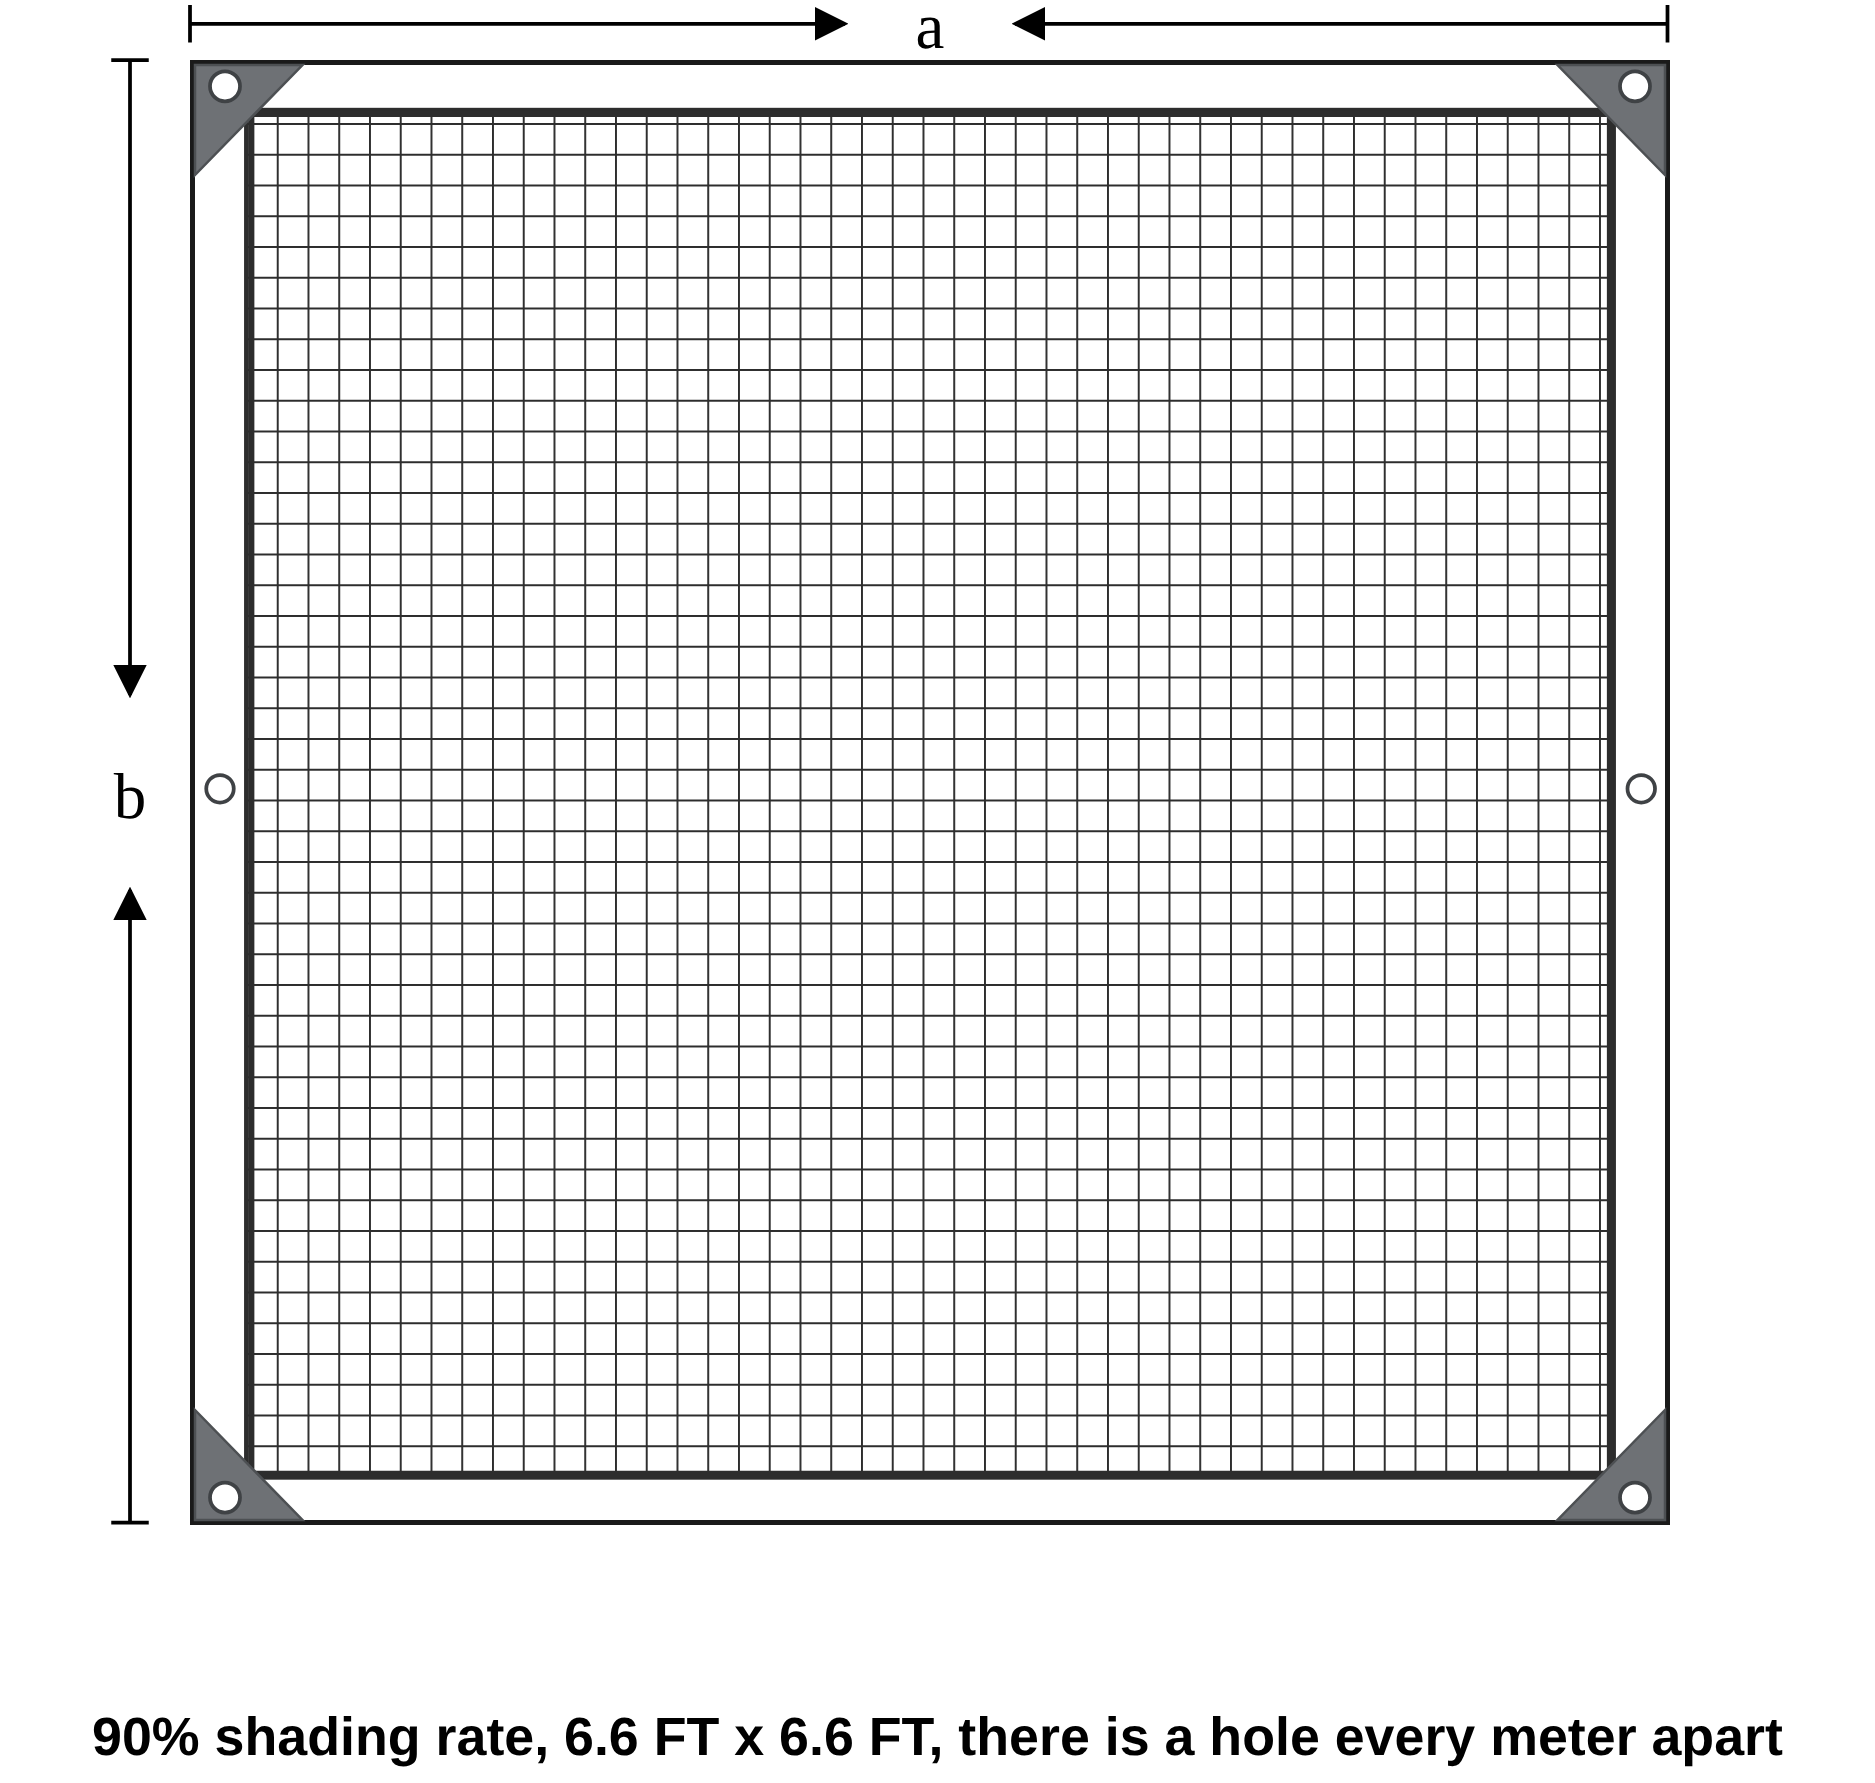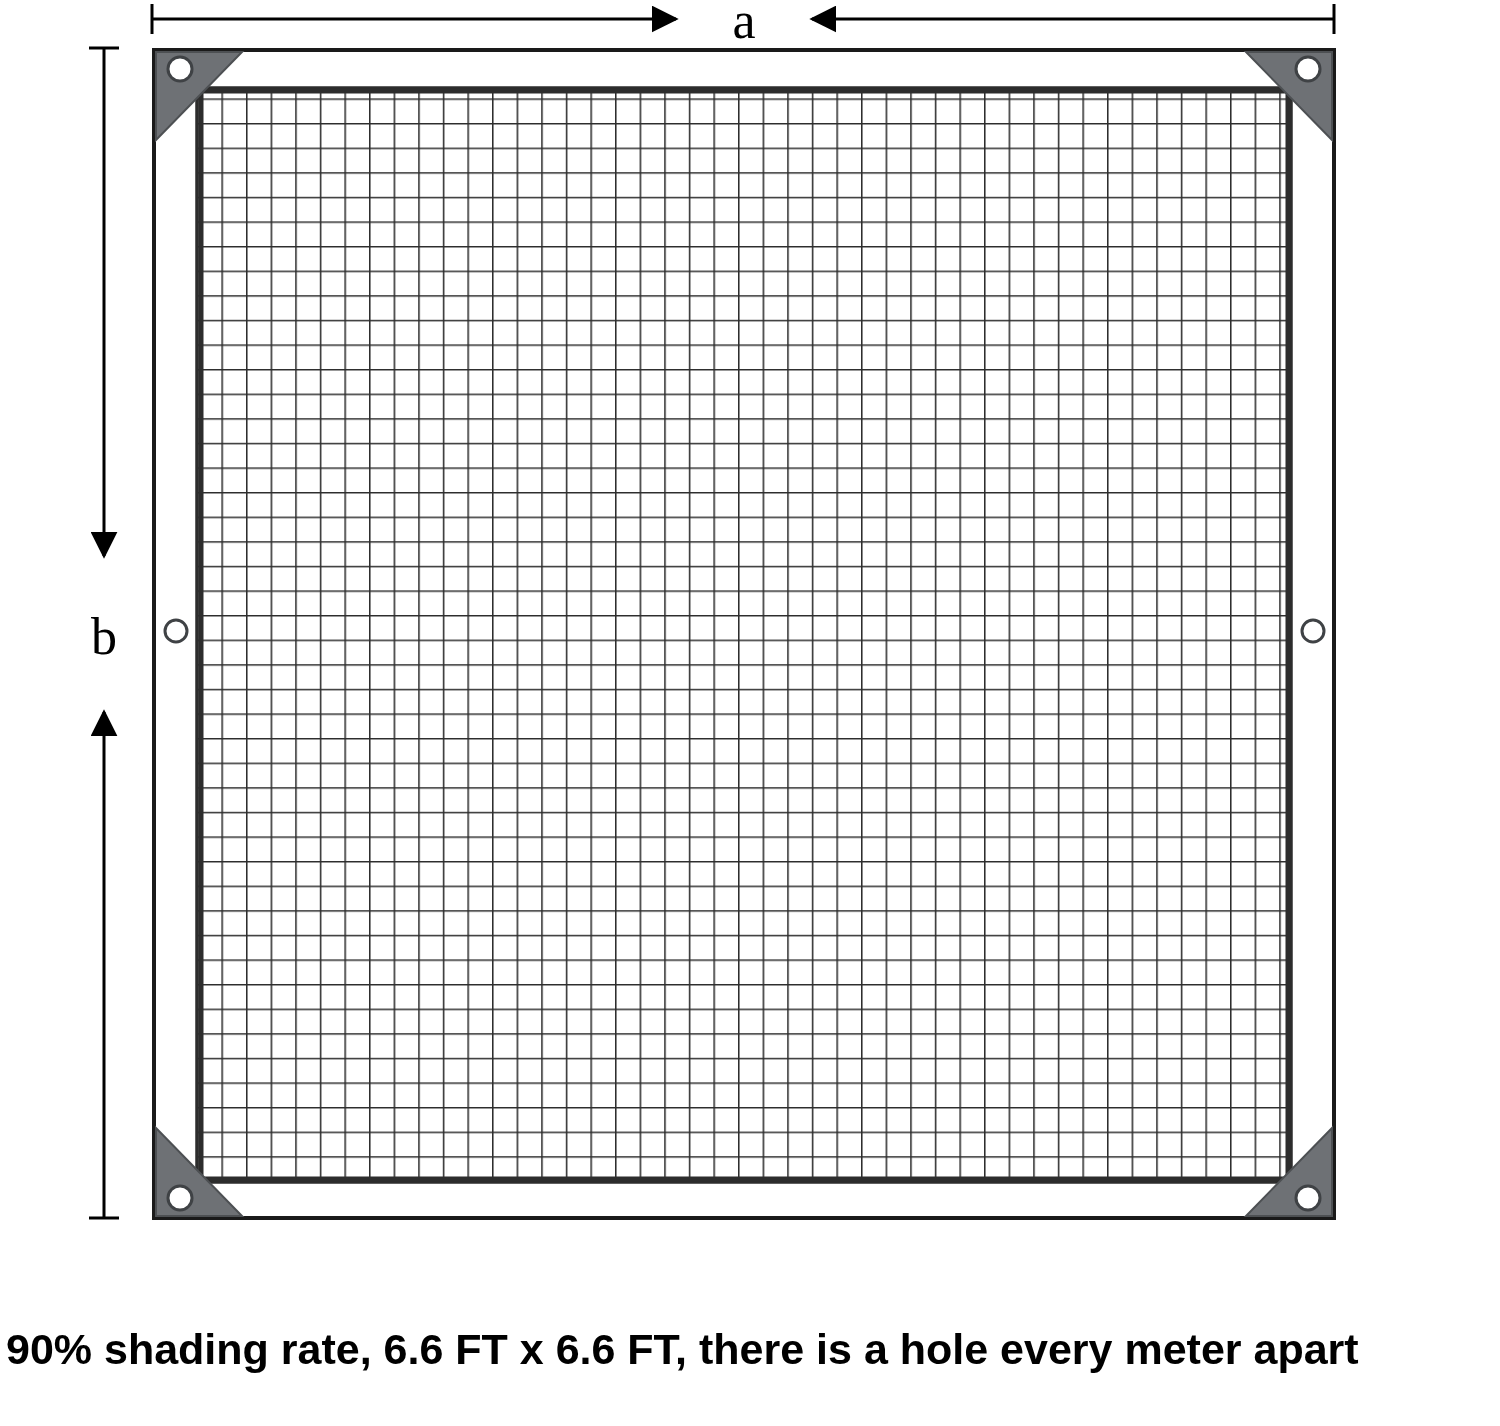--- a/index.html
+++ b/index.html
@@ -37,22 +37,22 @@
 
   #caption-block {
     position: absolute;
     left: 0;
     top: 1272px;
     width: 1500px;
     height: 154px;
     box-sizing: border-box;
     padding: 0 6px;
     display: flex;
-    flex-direction: row;
-    justify-content: flex-start;
+    flex-direction: column;
+    justify-content: flex-end;
     align-items: center;
   }
 
   .caption-line {
     font-family: "Liberation Sans", sans-serif;
     font-weight: 700;
     font-size: 42px;
     line-height: 72px;
     color: #000000;
     white-space: nowrap;

